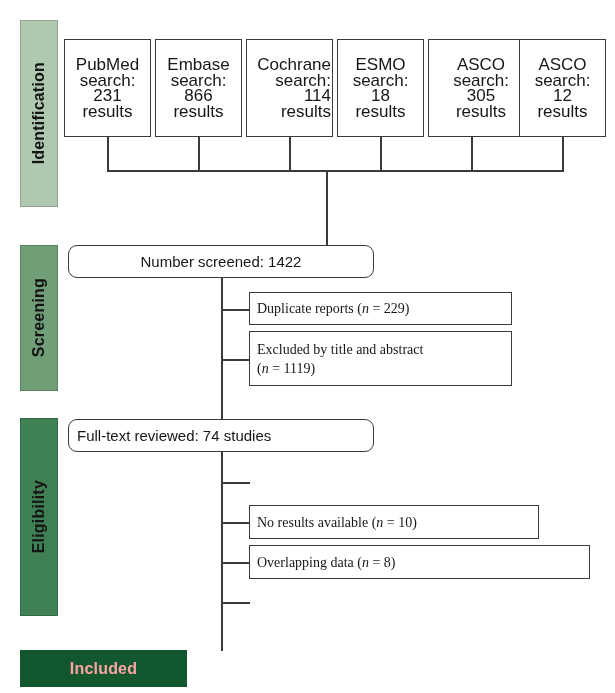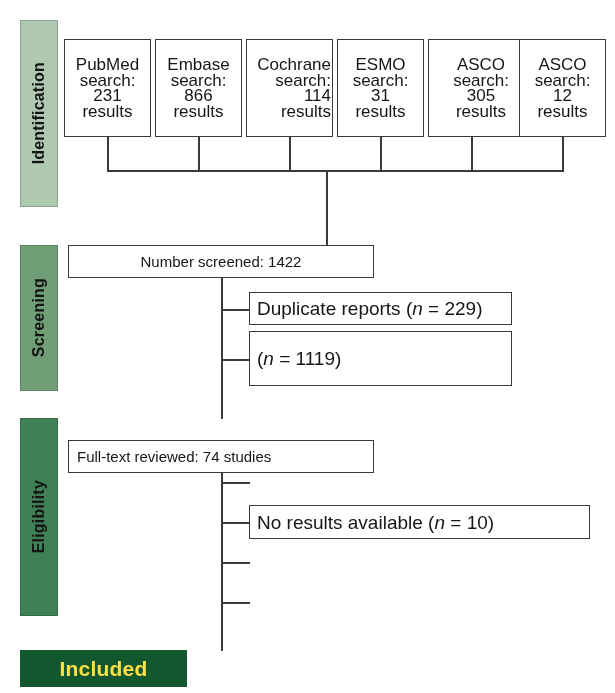--- a/index.html
+++ b/index.html
@@ -35,22 +35,22 @@
     letter-spacing: 0.2px;
     color: #141414;
     white-space: nowrap;
   }
   .band.horizontal {
     border: none;
   }
   .band.horizontal .band-label {
     writing-mode: horizontal-tb;
     transform: none;
-    color: #fde047;
-    font-size: 21px;
+    color: #fca5a5;
+    font-size: 16px;
   }
 
   
   .fbox {
     position: absolute;
     box-sizing: border-box;
     background: #ffffff;
     border: 1.6px solid #3a3a3a;
     color: #161616;
     z-index: 3;
@@ -71,28 +71,30 @@
     font-size: 17px;
     line-height: 15.5px;
     padding: 20px 1px;
   }
   .srcbox .line { display: block; }
 
   
   .sumbox {
     font-size: 15px;
     line-height: 19px;
+    border-radius: 9px;
   }
   .sumbox.center .txt { align-items: center; text-align: center; }
   .sumbox.left .txt   { align-items: flex-start; text-align: left; padding-left: 8px; }
 
   
   .excbox {
-    font-size: 19px;
+    font-size: 14px;
     line-height: 19px;
+    font-family: Liberation Serif, serif;
   }
   .excbox .txt {
     align-items: flex-start;
     text-align: left;
     padding-left: 7px;
     padding-right: 4px;
   }
   .excbox em { font-style: italic; }
 
   
@@ -149,21 +151,21 @@
       <span class="line">search:</span>
       <span class="line">114</span>
       <span class="line">results</span>
     </span>
   </div>
 
   <div class="fbox srcbox" style="left:337px; top:39px; width:87px; height:98px;">
     <span class="txt">
       <span class="line">ESMO</span>
       <span class="line">search:</span>
-      <span class="line">31</span>
+      <span class="line">18</span>
       <span class="line">results</span>
     </span>
   </div>
 
   <div class="fbox srcbox" style="left:428px; top:39px; width:106px; height:98px;">
     <span class="txt">
       <span class="line">ASCO</span>
       <span class="line">search:</span>
       <span class="line">305</span>
       <span class="line">results</span>
@@ -202,40 +204,46 @@
   <div class="ln h" style="left:221px; top:359px; width:29px;"></div>
 
   <div class="fbox excbox" style="left:249px; top:292px; width:263px; height:33px;">
     <span class="txt">
       <span><span>Duplicate reports (</span><em>n</em><span> = 229)</span></span>
     </span>
   </div>
 
   <div class="fbox excbox" style="left:249px; top:331px; width:263px; height:55px;">
     <span class="txt">
+      <span>Excluded by title and abstract</span>
       <span><span>(</span><em>n</em><span> = 1119)</span></span>
     </span>
   </div>
 
-  <div class="fbox sumbox left" style="left:68px; top:419px; width:306px; height:33px;margin-top:21px;">
+  <div class="fbox sumbox left" style="left:68px; top:419px; width:306px; height:33px;">
     <span class="txt">
         <span>Full-text reviewed: 74 studies</span>
       </span>
   </div>
 
   <div class="ln v" style="left:221px; top:451px; height:200px;"></div>
 
   <div class="ln h" style="left:221px; top:482px; width:29px;"></div>
   <div class="ln h" style="left:221px; top:522px; width:29px;"></div>
   <div class="ln h" style="left:221px; top:562px; width:29px;"></div>
   <div class="ln h" style="left:221px; top:602px; width:29px;"></div>
 
 
-  <div class="fbox excbox" style="left:249px; top:505px; width:341px; height:34px;">
+  <div class="fbox excbox" style="left:249px; top:505px; width:290px; height:34px;">
     <span class="txt">
       <span><span>No results available (</span><em>n</em><span> = 10)</span></span>
     </span>
   </div>
 
+  <div class="fbox excbox" style="left:249px; top:545px; width:341px; height:34px;">
+    <span class="txt">
+      <span><span>Overlapping data (</span><em>n</em><span> = 8)</span></span>
+    </span>
+  </div>
 
 
 
 </div>
 
 </body></html>

